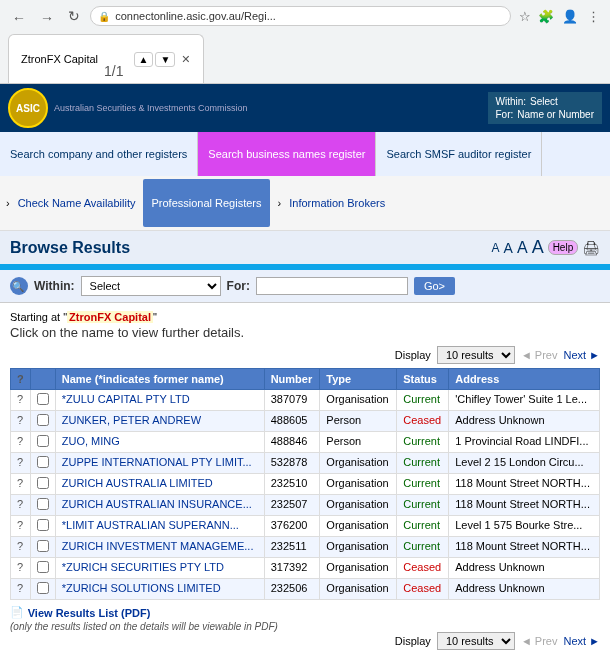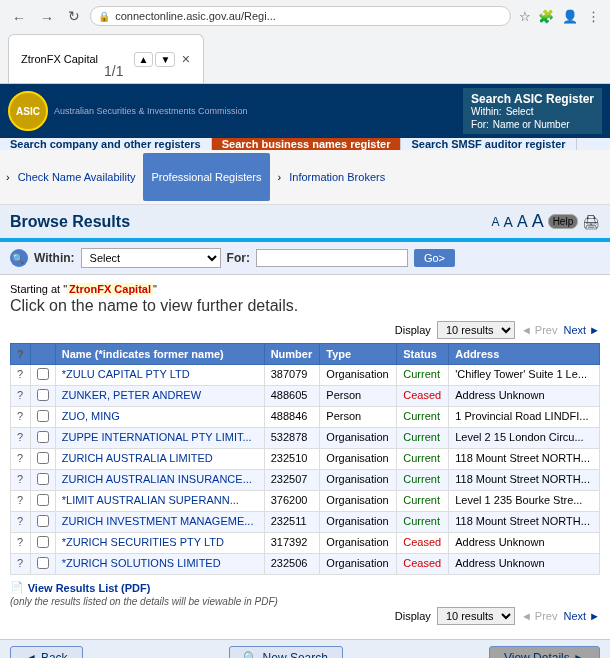--- a/index.html
+++ b/index.html
@@ -29,51 +29,51 @@
     .asic-circle { width: 40px; height: 40px; border-radius: 50%; background: #c8a000; display: flex; align-items: center; justify-content: center; font-weight: bold; font-size: 10px; color: white; border: 2px solid #ffd700; }
     .asic-text-logo { font-size: 18px; font-weight: bold; color: #4da6ff; }
     .asic-tagline { font-size: 9px; color: #aac; }
     .asic-right { margin-left: auto; background: #1a5276; padding: 4px 8px; font-size: 11px; color: white; }
     .asic-right-title { font-weight: bold; font-size: 12px; }
     .asic-within-for { display: flex; flex-direction: column; gap: 2px; font-size: 10px; }
     .asic-within-for span { display: flex; gap: 4px; }
 
     
     .nav-tabs { display: flex; background: #e8f0fe; }
-    .nav-tab { padding: 0 10px; font-size: 11px; cursor: pointer; color: #003366; text-decoration: none; border-right: 1px solid #ccc; font-weight: bold; }
-    .nav-tab.active { background: #c2410c; color: white; }
+    .nav-tab { padding: 16px 10px; font-size: 11px; cursor: pointer; color: #003366; text-decoration: none; border-right: 1px solid #ccc; }
+    .nav-tab.active { background: #d946ef; color: white; }
 
     
     .sub-nav { display: flex; align-items: center; padding: 3px 6px; background: #f5f5f5; border-bottom: 1px solid #ddd; font-size: 11px; gap: 8px; }
     .sub-nav-link { color: #003399; text-decoration: none; cursor: pointer; }
     .sub-nav-btn { background: #4d7cc7; color: white; border: none; padding: 18px 8px; font-size: 11px; cursor: pointer; border-radius: 2px; }
 
     
-    .browse-results-header { display: flex; align-items: center; padding: 6px 10px; background: #e8eef8; border-bottom: 4px solid #0ea5e9; }
+    .browse-results-header { display: flex; align-items: center; padding: 6px 10px; background: #e8eef8; border-bottom: 6px solid #0ea5e9; }
     .browse-title { font-size: 16px; font-weight: bold; color: #003366; flex: 1; }
     .browse-icons { display: flex; gap: 4px; align-items: center; }
     .browse-icon { font-size: 18px; color: #003366; cursor: pointer; }
-    .help-btn { background: #737373; border: 1px solid #aaa; border-radius: 7px; padding: 1px 4px; font-size: 10px; cursor: pointer; }
+    .help-btn { background: #f0abfc; border: 1px solid #aaa; border-radius: 7px; padding: 1px 4px; font-size: 10px; cursor: pointer; }
     .print-icon { font-size: 14px; cursor: pointer; color: #333; }
 
     
     .search-bar { display: flex; align-items: center; padding: 6px 10px; background: #eaf0fb; border-bottom: 1px solid #ccc; gap: 6px; }
     .search-icon-circle { background: #4d7cc7; color: white; border-radius: 50%; width: 18px; height: 18px; display: flex; align-items: center; justify-content: center; font-size: 10px; }
     .search-label { font-size: 12px; color: #333; font-weight: bold; }
     .search-select { border: 1px solid #aaa; padding: 2px 4px; font-size: 11px; background: white; min-width: 140px; }
     .search-for-label { font-size: 12px; color: #333; font-weight: bold; }
     .search-input { border: 1px solid #aaa; padding: 2px 4px; font-size: 11px; background: white; min-width: 150px; }
     .go-btn { background: #4d7cc7; color: white; border: none; padding: 3px 10px; font-size: 11px; cursor: pointer; border-radius: 2px; }
 
     
     .main-content { padding: 8px 10px; }
     .register-title { font-weight: bold; font-size: 13px; color: #333; margin-bottom: 6px; }
     .starting-at { font-size: 11px; margin-bottom: 2px; }
     .search-term { color: #cc0000; font-weight: bold; background: #fffacc; padding: 0 2px; }
-    .click-note { font-size: 16px; color: #333; margin-bottom: 6px; }
+    .click-note { font-size: 13px; color: #333; margin-bottom: 6px; }
 
     
     .display-controls { display: flex; align-items: center; justify-content: flex-end; gap: 6px; margin-bottom: 4px; font-size: 11px; }
     .display-select { border: 1px solid #aaa; padding: 1px 4px; font-size: 11px; }
     .prev-btn, .next-btn { color: #003399; cursor: pointer; font-size: 11px; }
     .prev-btn.disabled { color: #aaa; cursor: default; }
 
     
     .results-table { width: 100%; border-collapse: collapse; font-size: 11px; }
     .results-table th { background: #4d7cc7; color: white; padding: 4px 6px; text-align: left; border: 1px solid #3a6ab0; font-size: 11px; }
@@ -137,21 +137,20 @@
 <div class="asic-header">
   <div class="asic-logo-area">
     <div class="asic-circle">
       <span>ASIC</span>
     </div>
     <div>
       <div class="asic-tagline">Australian Securities &amp; Investments Commission</div>
     </div>
   </div>
   <div class="asic-right">
-    <div class="asic-right-title">Search ASIC Register</div>
     <div class="asic-within-for">
       <span>
         <span>Within:</span>
         <span>Select</span>
       </span>
       <span>
         <span>For:</span>
         <span>Name or Number</span>
       </span>
     </div>
@@ -275,21 +274,21 @@
       <td class="status-current">Current</td>
       <td>118 Mount Street NORTH...</td>
     </tr>
         <tr>
       <td><span class="question-mark">?</span></td>
       <td><input class="cb" type="checkbox" style=""></td>
       <td><a class="name-link">*LIMIT AUSTRALIAN SUPERANN...</a></td>
       <td>376200</td>
       <td>Organisation</td>
       <td class="status-current">Current</td>
-      <td>Level 1 235 Bourke Stre...</td>
+      <td>Level 1 575 Bourke Stre...</td>
     </tr>
         <tr>
       <td><span class="question-mark">?</span></td>
       <td><input class="cb" type="checkbox" style=""></td>
       <td><a class="name-link">ZURICH INVESTMENT MANAGEME...</a></td>
       <td>232511</td>
       <td>Organisation</td>
       <td class="status-current">Current</td>
       <td>118 Mount Street NORTH...</td>
     </tr>

